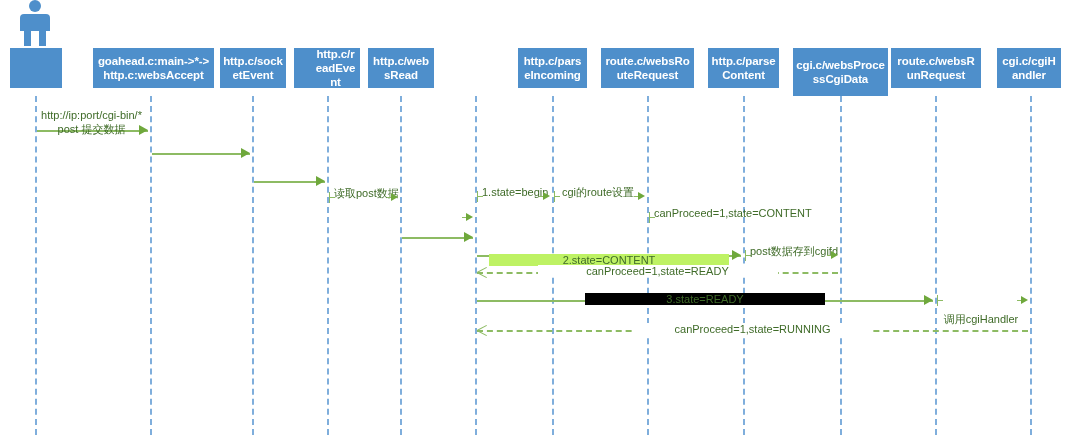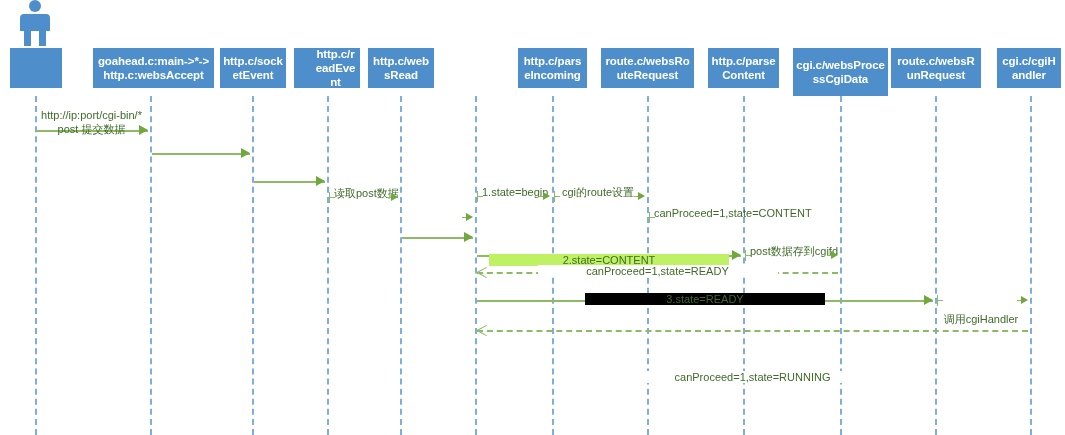--- a/index.html
+++ b/index.html
@@ -302,14 +302,14 @@
       <div class="tick-bar" style="left: 0px;"></div>
       <div class="tick-seg" style="left: 0px; width: 6px;"></div>
       <div class="msg-label" style="left: 5px; top: -10px; width: 78px; margin-top: 23px;">调用cgiHandler</div>
       <div class="tick-seg" style="left: 80px; width: 5px;"></div>
       <div class="tick-arrow" style="left: 84px;"></div>
     </div>
     <div class="msg" style="left: 477px; top: 330px; width: 551px;">
       <div class="msg-line dashed" style="width: 551px;"></div>
       <div class="arrow-l-open" style="left: 0px;"></div>
     </div>
-    <div class="msg-label" style="left: 632.5px; top: 323px; width: 240px; background: rgb(255, 255, 255); margin-top: 48px;">canProceed=1,state=RUNNING</div>
+    <div class="msg-label" style="left: 632.5px; top: 323px; width: 240px; background: rgb(255, 255, 255);">canProceed=1,state=RUNNING</div>
   </div>
 
 </body></html>

